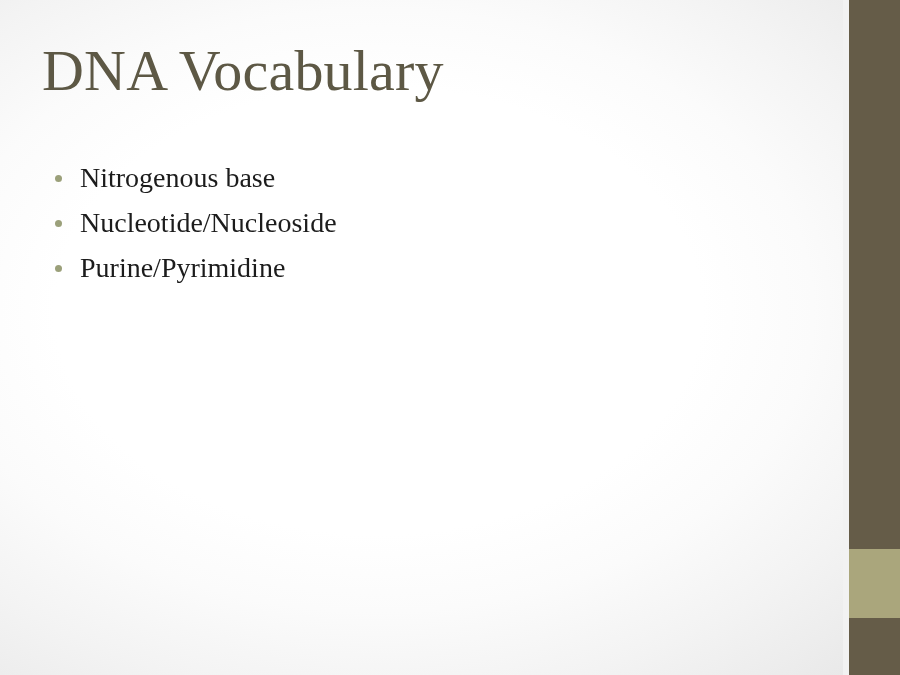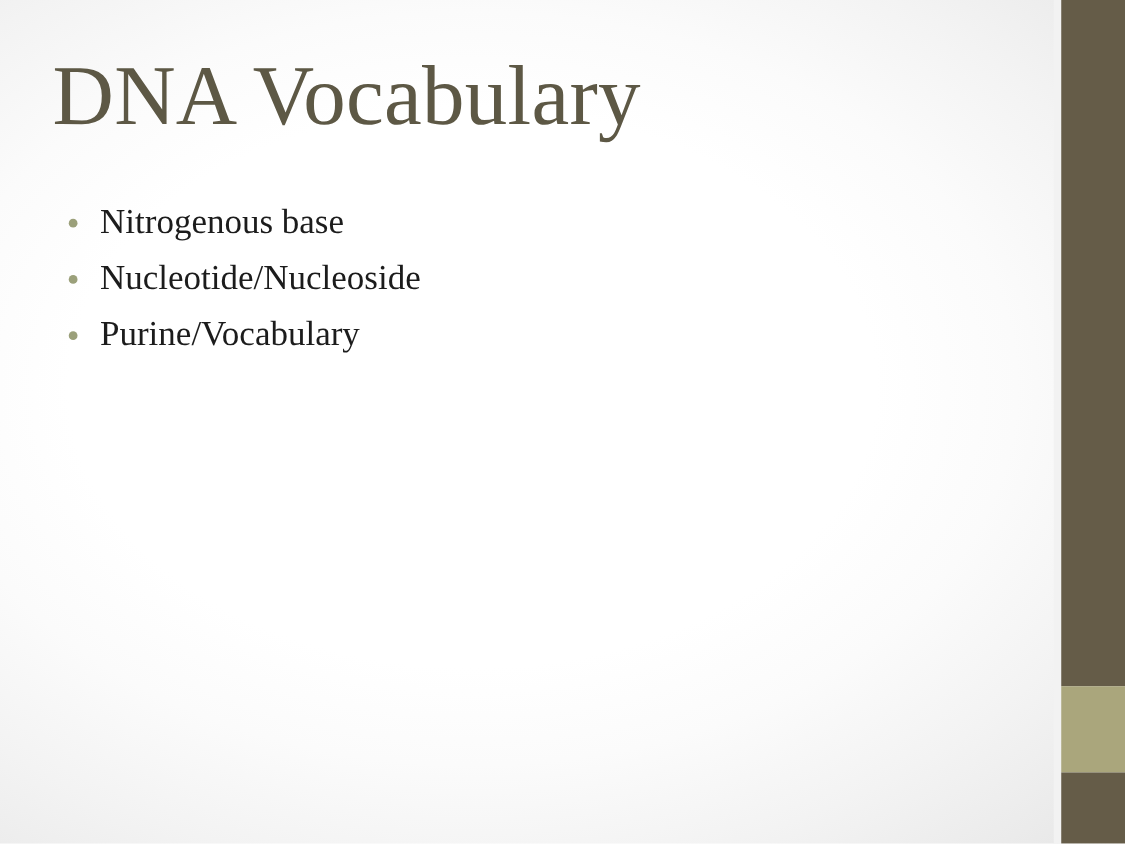--- a/index.html
+++ b/index.html
@@ -65,21 +65,21 @@
     background: #655c48;
   }
 
   
   .title {
     position: absolute;
     left: 42px;
     top: 40px;
     width: 760px;
     color: #5d5845;
-    font-size: 68px;
+    font-size: 58px;
     line-height: 1.08;
     font-weight: normal;
     letter-spacing: 0.2px;
     margin: 0;
     white-space: nowrap;
   }
 
   
   .bullet-list {
     position: absolute;
@@ -122,21 +122,21 @@
     <li class="bullet-item">
       <span class="bullet-marker"></span>
       <span class="bullet-text">Nitrogenous base</span>
     </li>
     <li class="bullet-item">
       <span class="bullet-marker"></span>
       <span class="bullet-text">Nucleotide/Nucleoside</span>
     </li>
     <li class="bullet-item">
       <span class="bullet-marker"></span>
-      <span class="bullet-text">Purine/Vocabulary</span>
+      <span class="bullet-text">Purine/Pyrimidine</span>
     </li>
   </ul>
 
   <div class="side-column">
     <div class="side-gap"></div>
     <div class="side-band band-top"></div>
     <div class="side-band band-mid"></div>
     <div class="side-band band-bottom"></div>
   </div>
 

